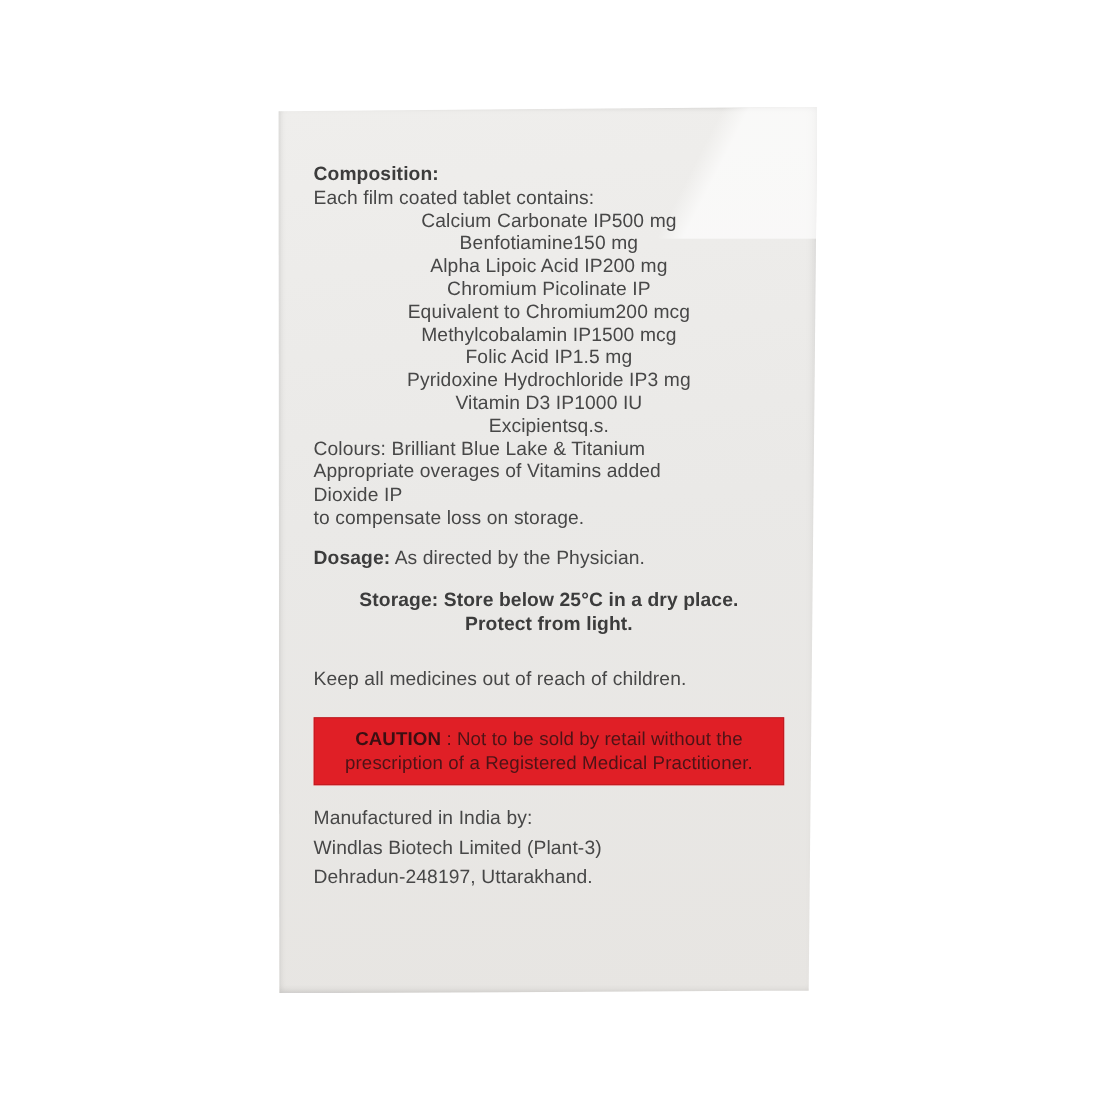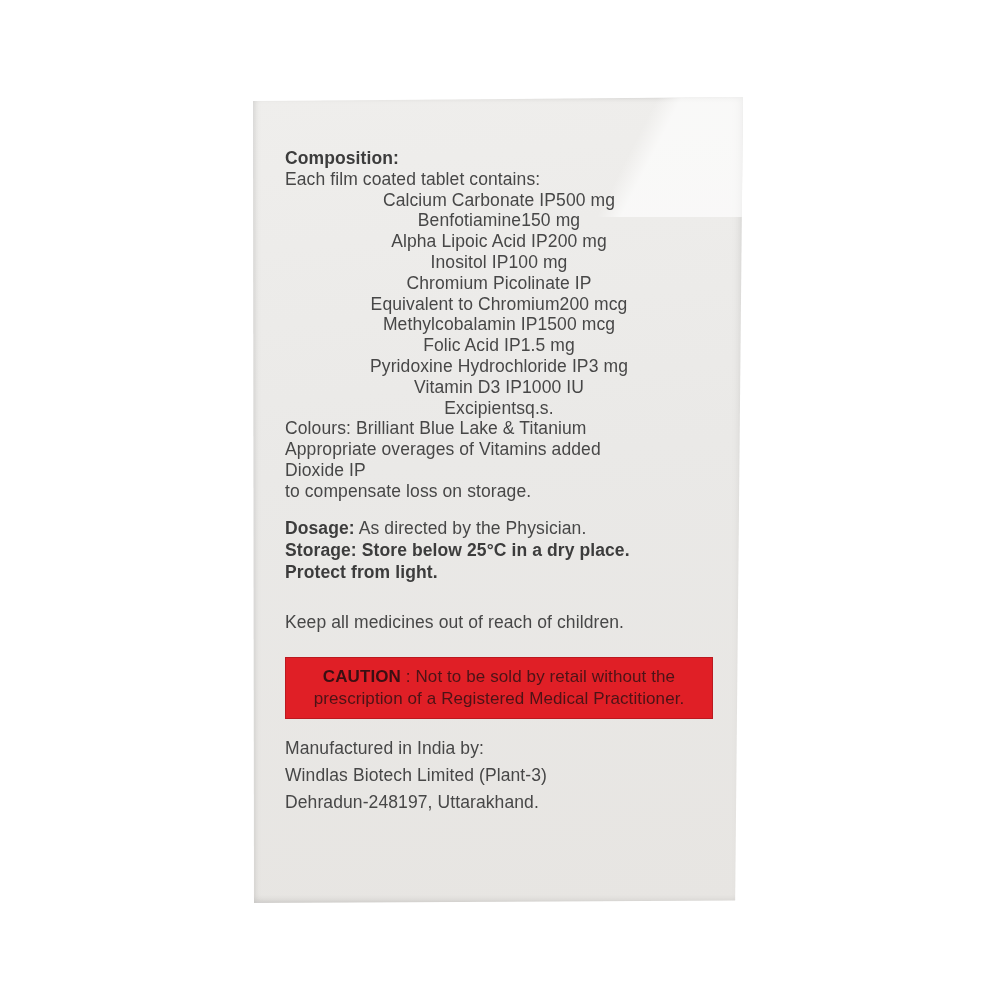--- a/index.html
+++ b/index.html
@@ -52,21 +52,21 @@
   .comp-heading { font-weight: bold; color: #3c3c3c; }
   .row {
     display: flex;
     justify-content: center;
     align-items: baseline;
   }
   .row .amt { white-space: nowrap; }
   .note-line { line-height: 20.8px; }
   .dosage { margin-top: 15px; line-height: 22px; }
   .lbl { font-weight: bold; color: #3c3c3c; margin-right: 4px; margin-top: 45px; }
-  .storage { line-height: 22px; font-weight: bold; color: #3c3c3c; }
+  .storage { margin-top: 16px; line-height: 22px; font-weight: bold; color: #3c3c3c; text-align: center; }
   .keep { margin-top: 28px; line-height: 22px; }
   .caution-band {
     margin-top: 24px;
     height: 62px;
     background: #e01f26;
     box-shadow: inset 0 0 0 1px rgba(150,20,25,0.5);
     color: #4c1316;
     font-size: 17px;
     line-height: 21.5px;
     display: flex;
@@ -95,24 +95,20 @@
           <span class="ing">Calcium Carbonate IP</span>
           <span class="amt">500 mg</span>
         </div>
         <div class="row">
           <span class="ing">Benfotiamine</span>
           <span class="amt">150 mg</span>
         </div>
         <div class="row">
           <span class="ing">Alpha Lipoic Acid IP</span>
           <span class="amt">200 mg</span>
-        </div>
-        <div class="row">
-          <span class="ing">Inositol IP</span>
-          <span class="amt">100 mg</span>
         </div>
         <div class="row">
           <span class="ing">Chromium Picolinate IP</span>
           <span class="amt"></span>
         </div>
         <div class="row">
           <span class="ing">Equivalent to Chromium</span>
           <span class="amt">200 mcg</span>
         </div>
         <div class="row">

